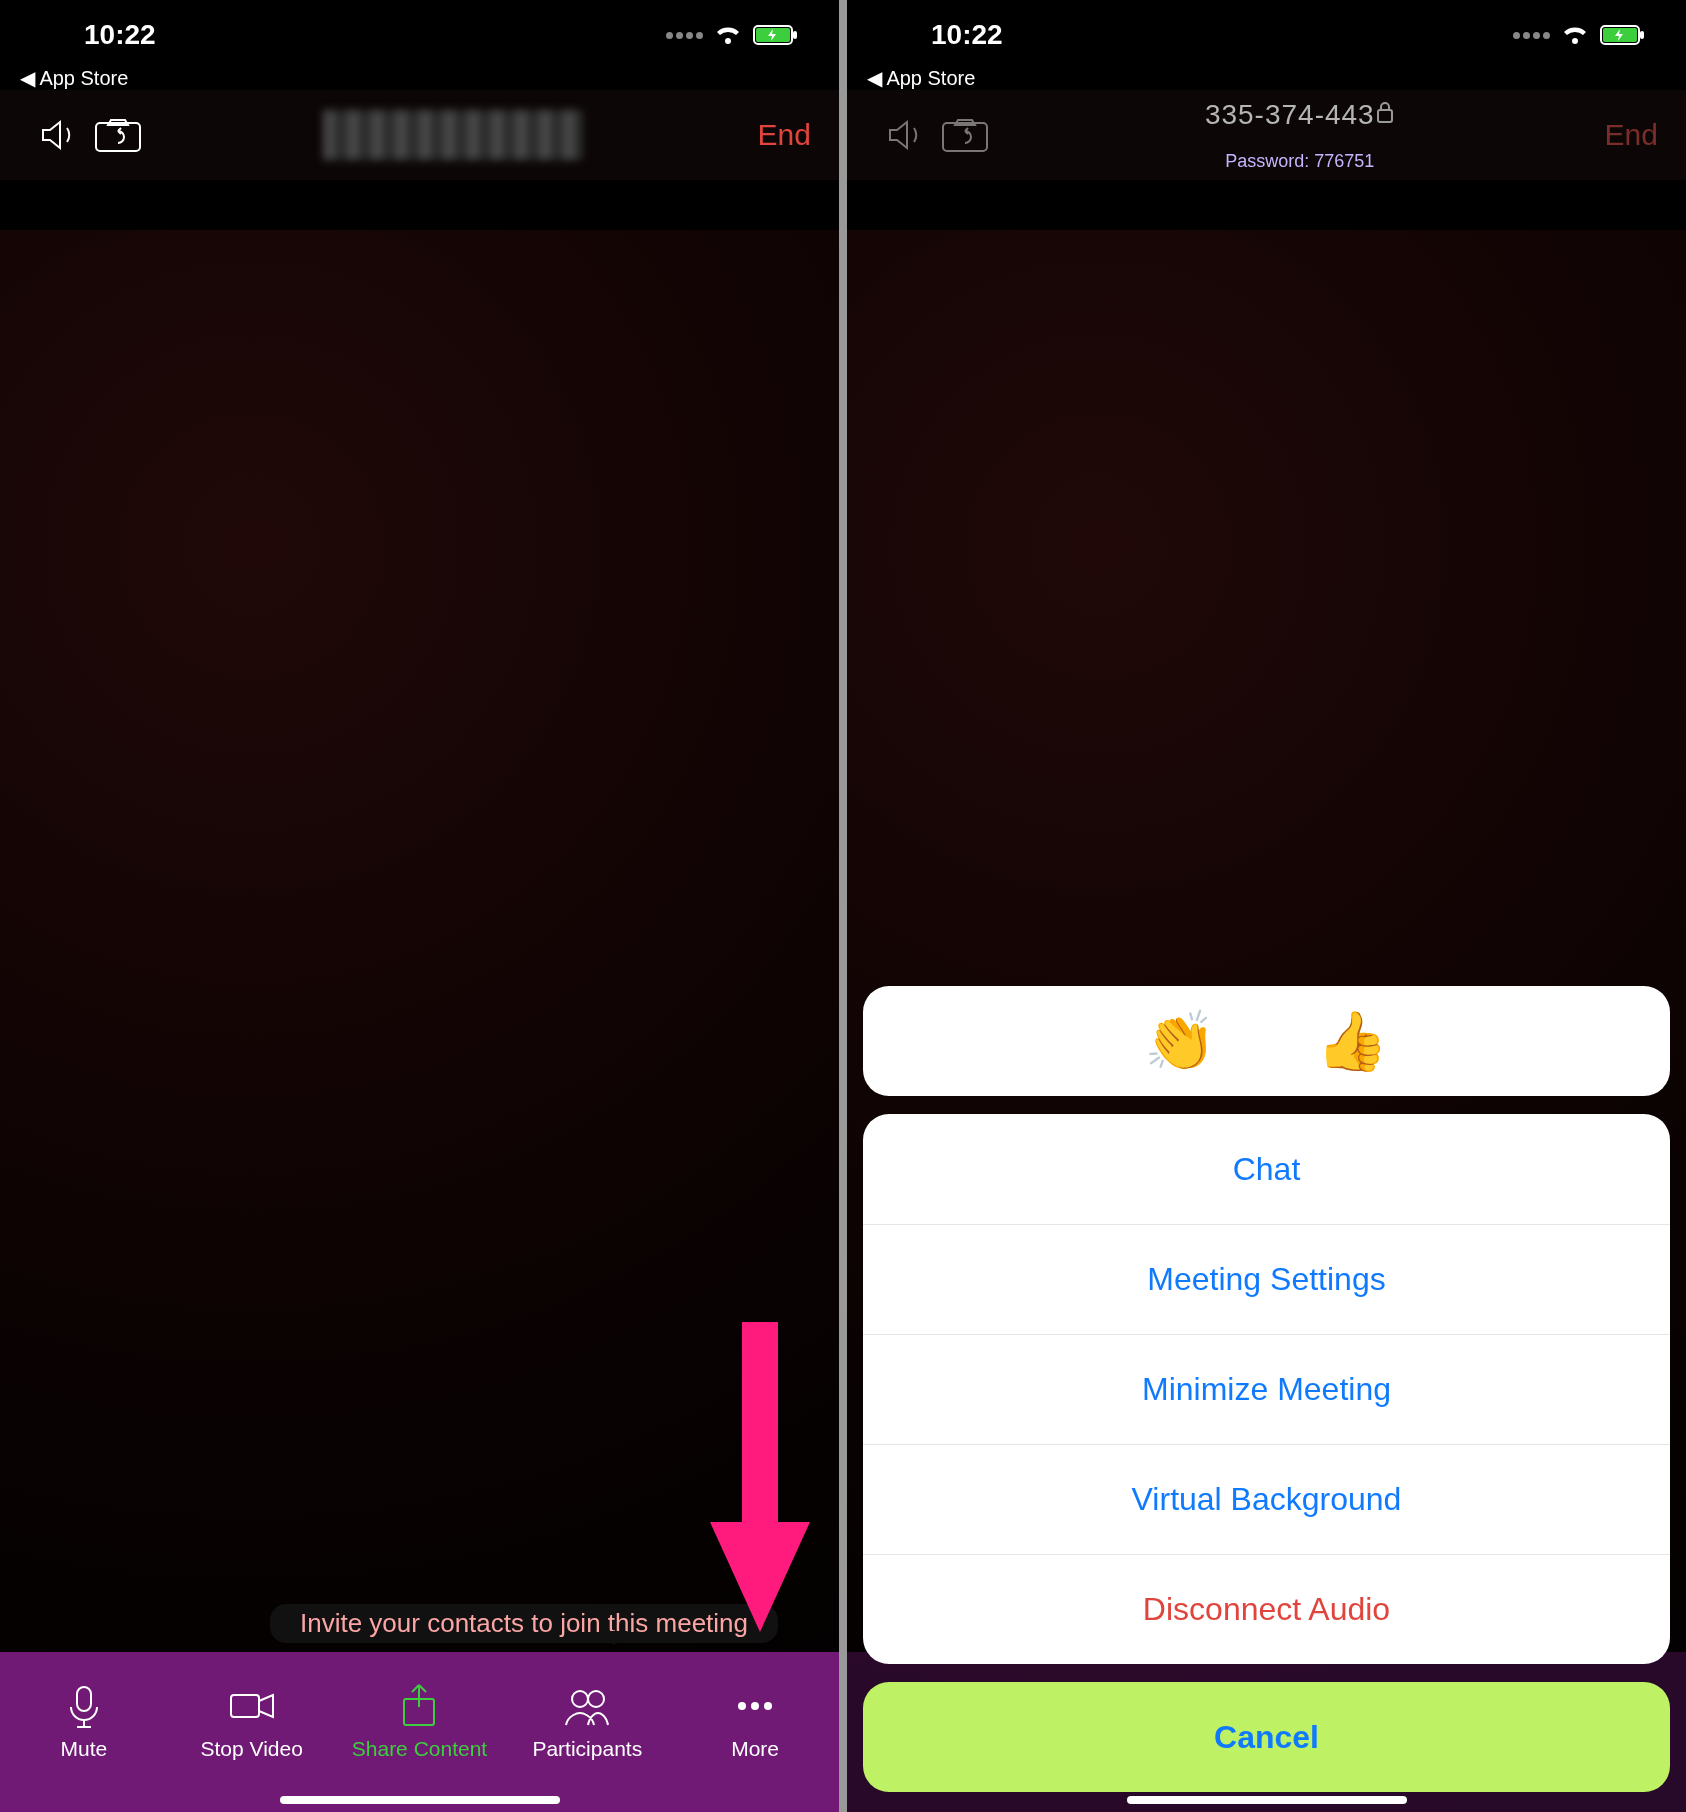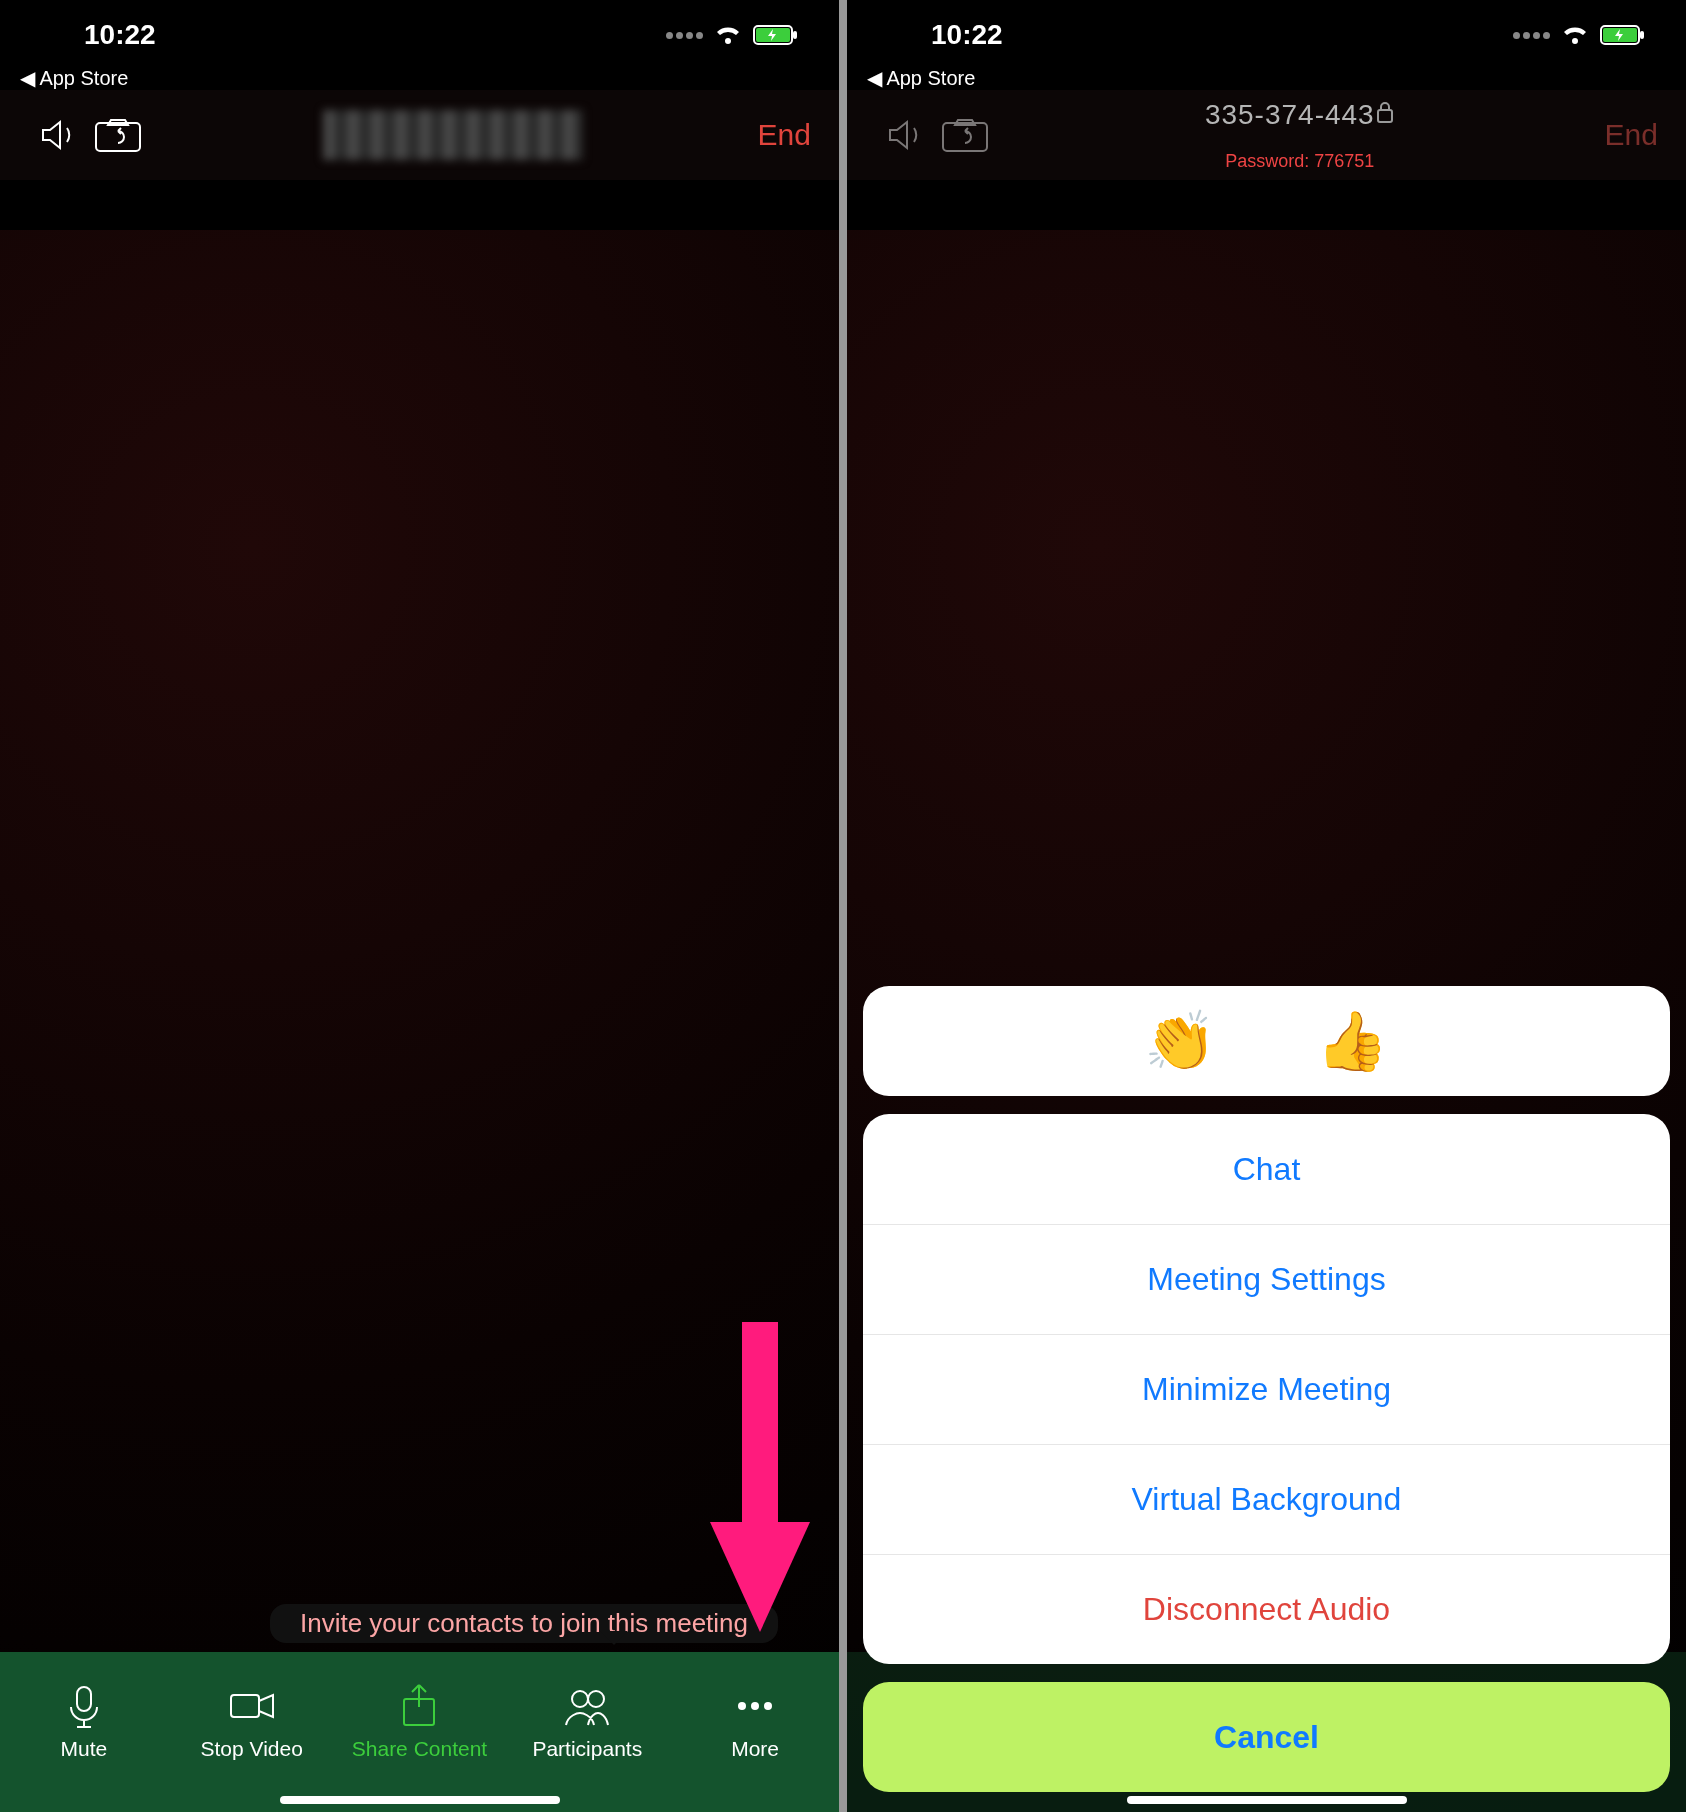--- a/index.html
+++ b/index.html
@@ -51,37 +51,37 @@
     padding: 0 28px;
     background: rgba(40,20,20,.3);
     color:#fff;
   }
   .appbar .speaker, .appbar .cam { width:60px; display:flex; justify-content:center; }
   .appbar .center { flex:1; text-align:center; }
   .appbar .end { color:#e0443c; font-size:30px;text-align:right; }
   .appbar.dim .speaker svg, .appbar.dim .cam svg { opacity:.45; }
   .appbar.dim .end { color:#7a2e2a; }
   .meeting-id { color:#b5b5b5; font-size:28px; letter-spacing:1px; display:flex; align-items:center; justify-content:center; }
-  .meeting-pw { color:#ef4444; font-size:18px; margin-top:20px;}
+  .meeting-pw { color:#c4b5fd; font-size:18px; margin-top:20px;}
   .redacted {
     width:260px; height:50px; background:repeating-linear-gradient(90deg,#474747 0 12px,#2b2b2b 12px 24px);
     filter: blur(4px); margin:0 auto;
   }
 
   
   .video-area {
     position:absolute; top:230px; left:0; right:0; bottom:0;
     background: radial-gradient(circle at 30% 20%, #200808 0%, #0a0202 60%, #000 100%);
   }
 
   
   .toolbar {
     position:absolute; left:0; right:0; bottom:0;
     height:160px;
-    background:#14532d;
+    background:#701a75;
     display:flex;
     justify-content:space-around;
     align-items:center;
     padding-bottom:20px;
   }
   .toolbar.dim { opacity:.35; }
   .tool {
     display:flex; flex-direction:column; align-items:center; gap:8px;
     color:#fff; font-size:21px; min-width:150px;
   }

